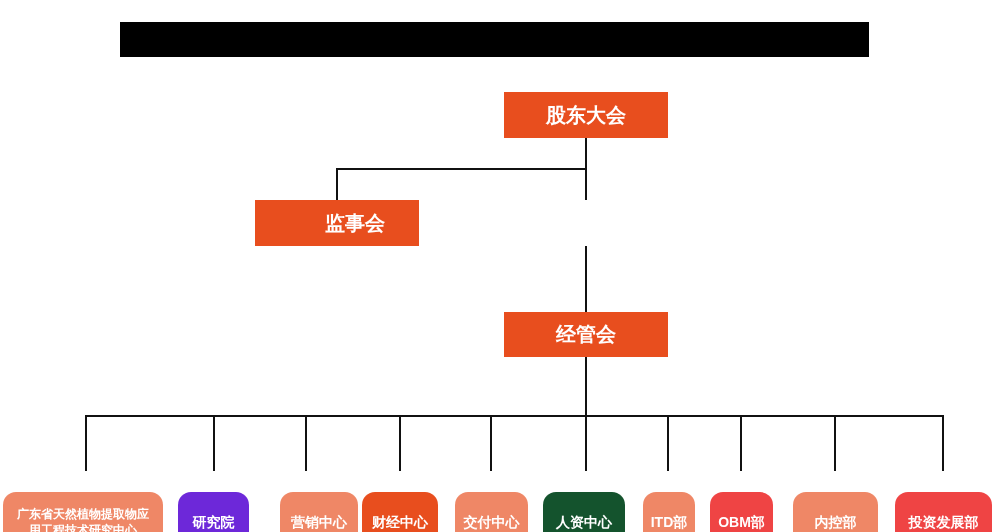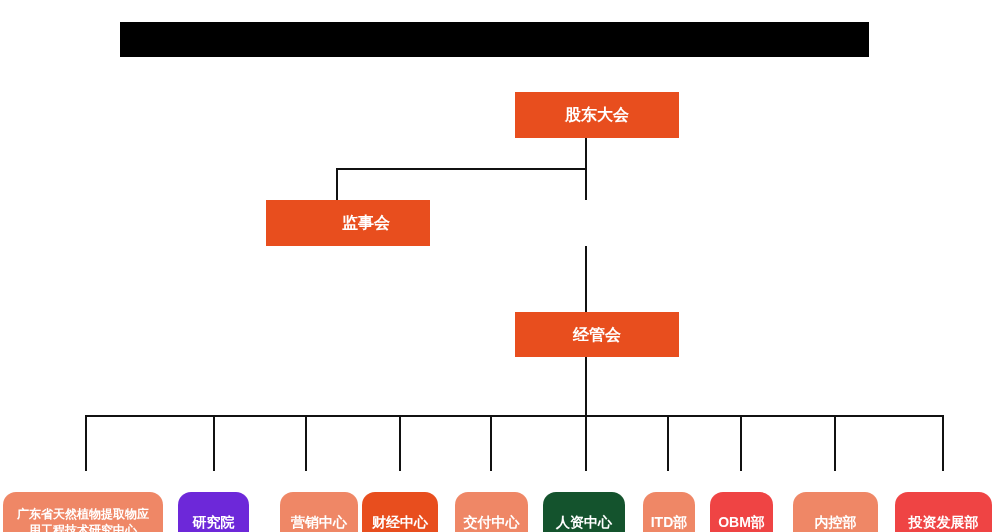--- a/index.html
+++ b/index.html
@@ -25,21 +25,21 @@
     display:flex;
     align-items:center;
     justify-content:center;
     color:#ffffff;
     font-weight:bold;
     text-align:center;
     white-space:pre-line;
     box-sizing:border-box;
     line-height:1.35;
   }
-  .lvl{ font-size:16px; height:46px; width:164px;margin-left:11px; }
+  .lvl{ font-size:20px; height:46px; width:164px; }
   .node-root        { left:504px; top:92px;  }
   .node-supervisory { left:255px; top:200px; }
   .node-board       { left:504px; top:200px; }
   .node-mgmt        { left:504px; top:312px; height:45px; }
 
   .dept{ top:492px; height:60px; font-size:14px;border-radius:13px; }
   .dept-1 { left:3px;   width:160px; font-size:12px; }
   .dept-2 { left:178px; width:71px; }
   .dept-3 { left:267px; width:78px;margin-left:13px; }
   .dept-4 { left:362px; width:76px; }

